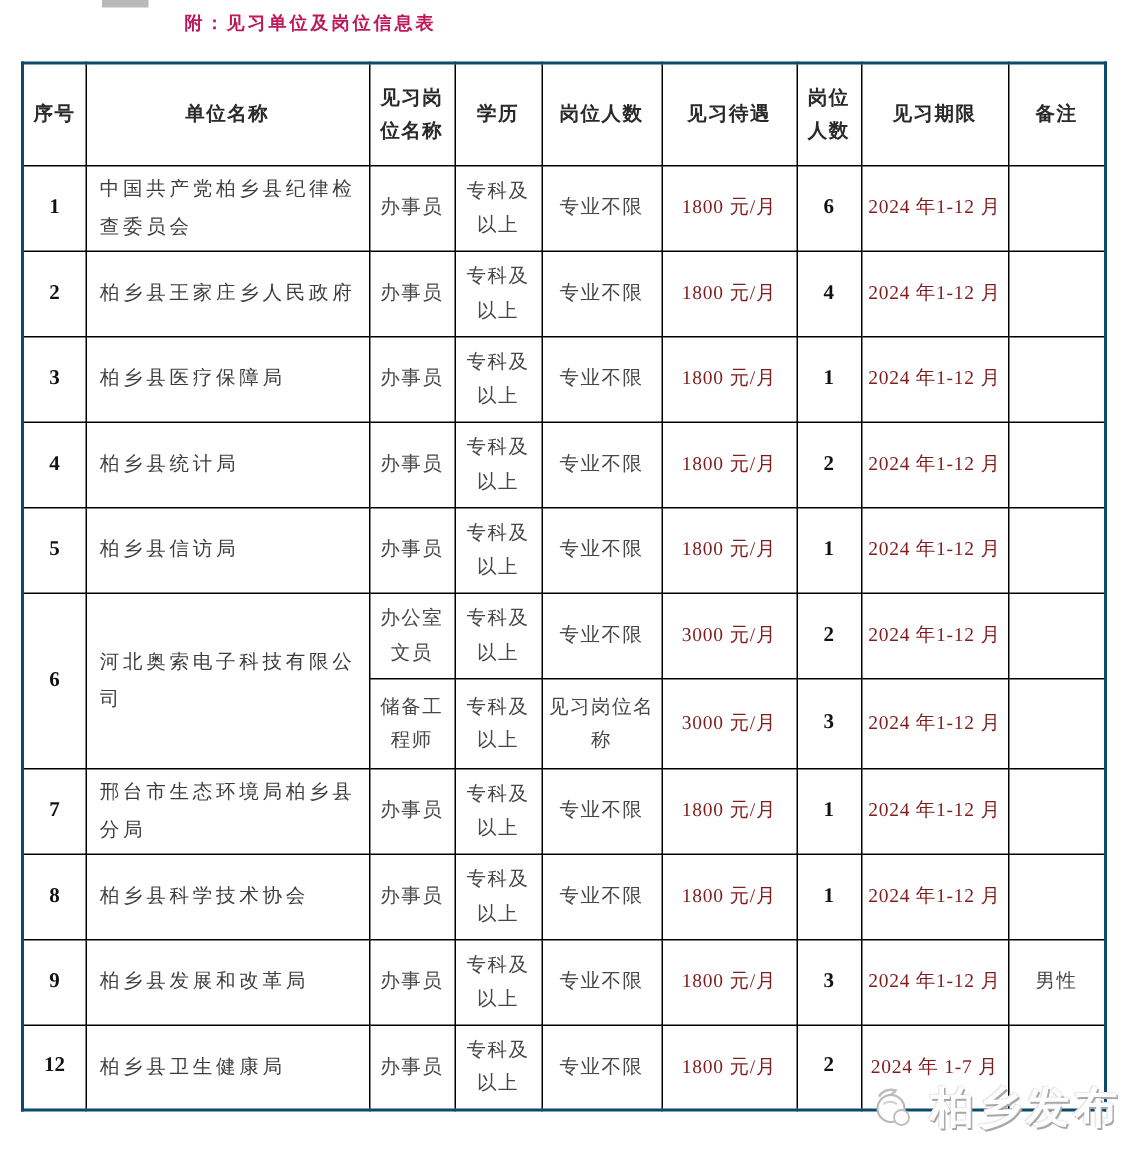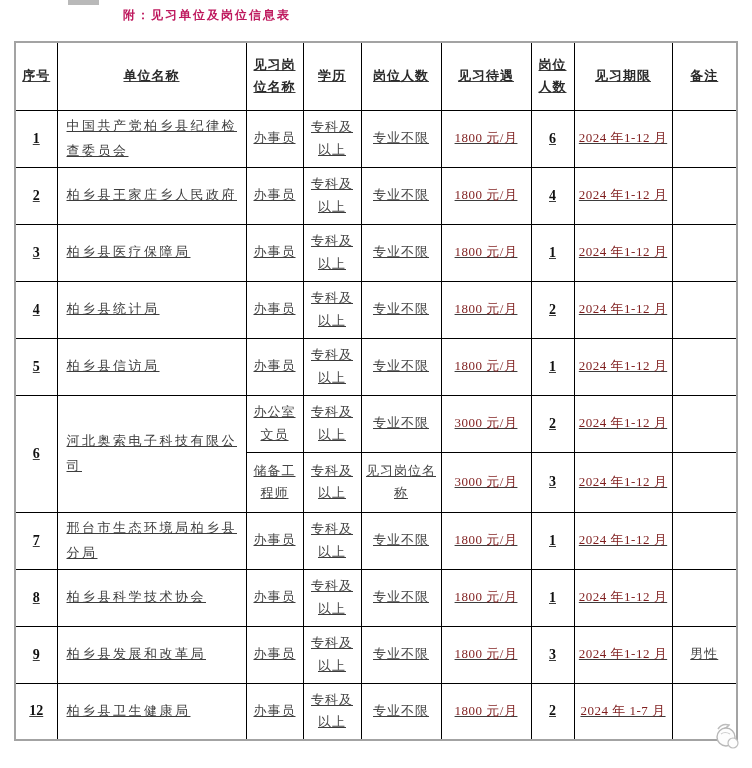--- a/index.html
+++ b/index.html
@@ -18,21 +18,21 @@
     width: 722px; border-collapse: collapse; table-layout: fixed;
     font-size: 13px;
   }
   .info-table th, .info-table td {
     border: 1px solid #000;
     text-align: center; vertical-align: middle;
     padding: 2px 3px;
     letter-spacing: 1px;
     line-height: 1.7;
   }
-  .info-table { border: 2px solid #a3a3a3; text-decoration: underline; }
+  .info-table { border: 2px solid #0c4a6e; }
   .info-table thead tr { height: 68px; }
   .info-table th { font-weight: bold; color: #2a2a2a; letter-spacing: 1px; }
   tr.band { height: 57px; }
   tr.band-tall { height: 60px; margin-left: 23px; }
 
   td.c-no, td.c-count { font-weight: bold; color: #111; font-size: 14px; letter-spacing: 0; }
   td.c-unit { text-align: left; padding-left: 9px; padding-right: 6px; letter-spacing: 2.5px; line-height: 1.9; margin-left: 48px; }
   td.c-salary, td.c-period { letter-spacing: 0.5px; font-size: 13px; color: #7f1d1d; }
   td.c-pos, td.c-edu, td.c-major, td.c-note { color: #474747; }
 
@@ -204,13 +204,14 @@
 
 <div class="watermark">
   <span>
     <svg width="36" height="32" viewBox="0 0 36 32">
       <path d="M6 10 Q10 4 17 6 Q15 9 11 10 Q16 9 20 12" fill="none" stroke="#bdbdbd" stroke-width="1.6"></path>
       <circle cx="14" cy="18" r="9" fill="#fdfdfd" stroke="#b8b8b8" stroke-width="1.4"></circle>
       <circle cx="21" cy="24" r="5" fill="#fdfdfd" stroke="#bdbdbd" stroke-width="1.2"></circle>
       <path d="M9 15 Q13 12 18 15" fill="none" stroke="#cfcfcf" stroke-width="1.2"></path>
     </svg>
   </span>
+  <span class="watermark-text">柏乡发布</span>
 </div>
 
 </body></html>

